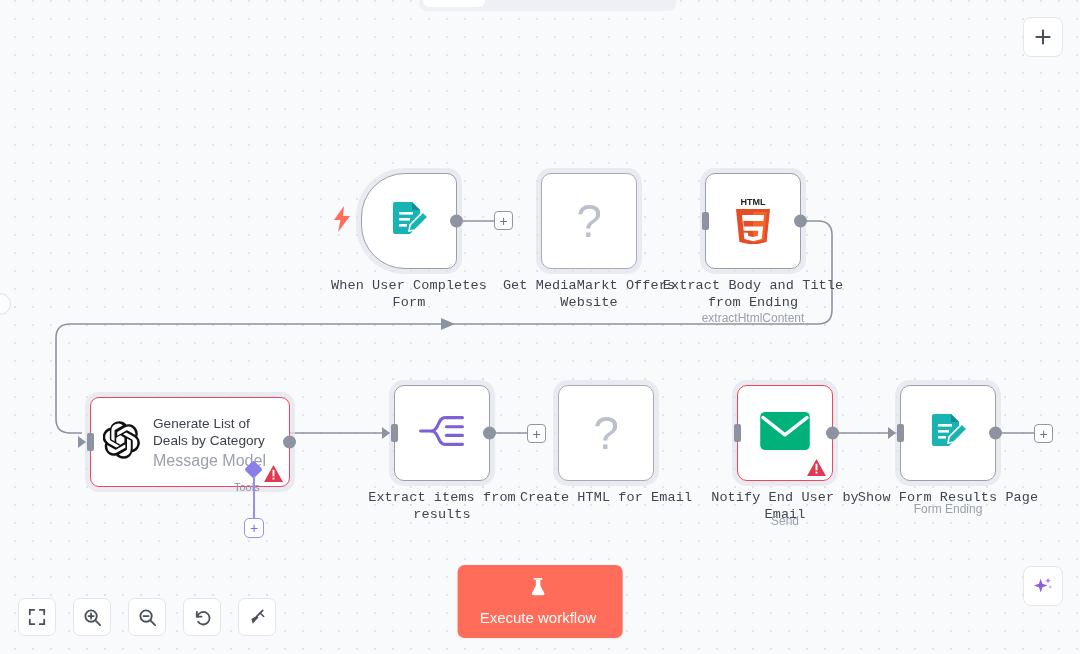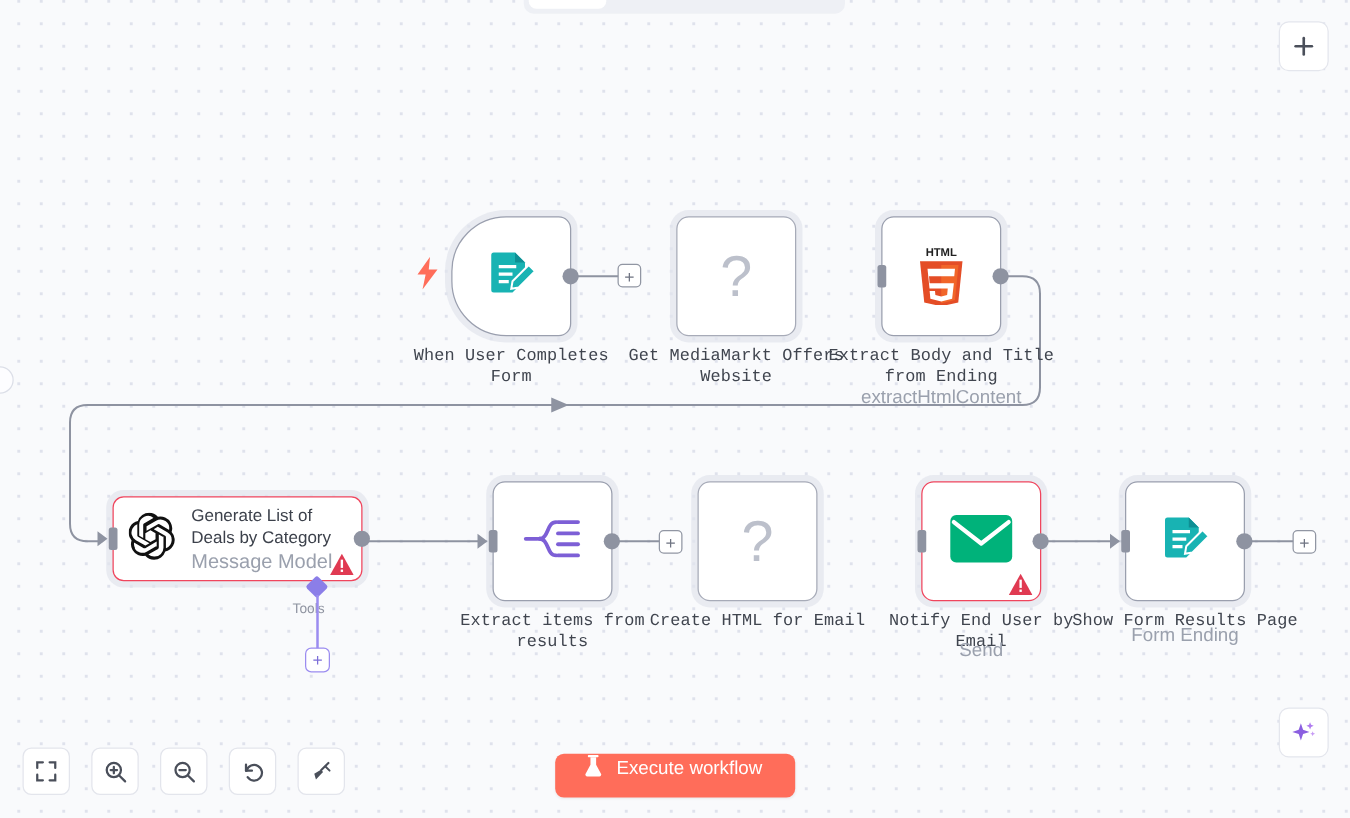--- a/index.html
+++ b/index.html
@@ -53,21 +53,21 @@
     border: 1.6px solid #9a9fae;
     border-radius: 10px;
     display: flex; align-items: center; justify-content: center;
     box-shadow: 0 0 0 5px rgba(226,229,237,0.72);
     cursor: pointer;
   }
   .nbox.trigger { border-radius: 44px 10px 10px 44px; }
   .nbox.placeholder { border-color: #a7abb8; }
   .nbox.error { border-color: #f0455d; }
   .nbox.wide {
-    width: 200px; height: 68px;
+    width: 200px; height: 90px;
     display: flex; align-items: center; justify-content: flex-start;
     padding: 0 12px;
     border-radius: 9px;
   }
   .nlabel {
     position: absolute;
     top: 104px; left: 50%;
     transform: translateX(-50%);
     width: 190px;
     text-align: center;
@@ -75,21 +75,21 @@
     line-height: 17px;
     color: #40454f;
     letter-spacing: .1px;
     font-family: Liberation Mono, monospace;
   }
   .nsub {
     position: absolute;
     left: 50%; transform: translateX(-50%);
     width: 210px;
     text-align: center;
-    font-size: 15px;
+    font-size: 12px;
     color: #9aa0ad;
     line-height: 14px;
   }
 
   
   .port-out {
     position: absolute; width: 13px; height: 13px;
     border-radius: 50%; background: #8e93a1;
     right: -7px; top: 50%; transform: translateY(-50%);
     z-index: 7;
@@ -152,24 +152,25 @@
     cursor: pointer;
   }
 
   
   .execute {
     position: absolute; left: 50%; bottom: 16px;
     transform: translateX(-50%);
     display: flex; align-items: center; gap: 10px;
     background: #ff6d5a; color: #fff;
     border: none; border-radius: 7px;
-    padding: 0 26px 12px 22px;
+    padding: 12px 26px 12px 22px;
     font-size: 15px; font-family: "Liberation Sans", sans-serif;
     cursor: pointer; z-index: 30;
     box-shadow: 0 1px 2px rgba(0,0,0,0.06);
+    flex-direction: column;
   }
 
   
   .fab {
     position: absolute; width: 40px; height: 40px;
     background: #fff; border: 1px solid #e4e6ed; border-radius: 8px;
     display: flex; align-items: center; justify-content: center;
     cursor: pointer; z-index: 30;
   }
   .fab-add { right: 17px; top: 17px; }

